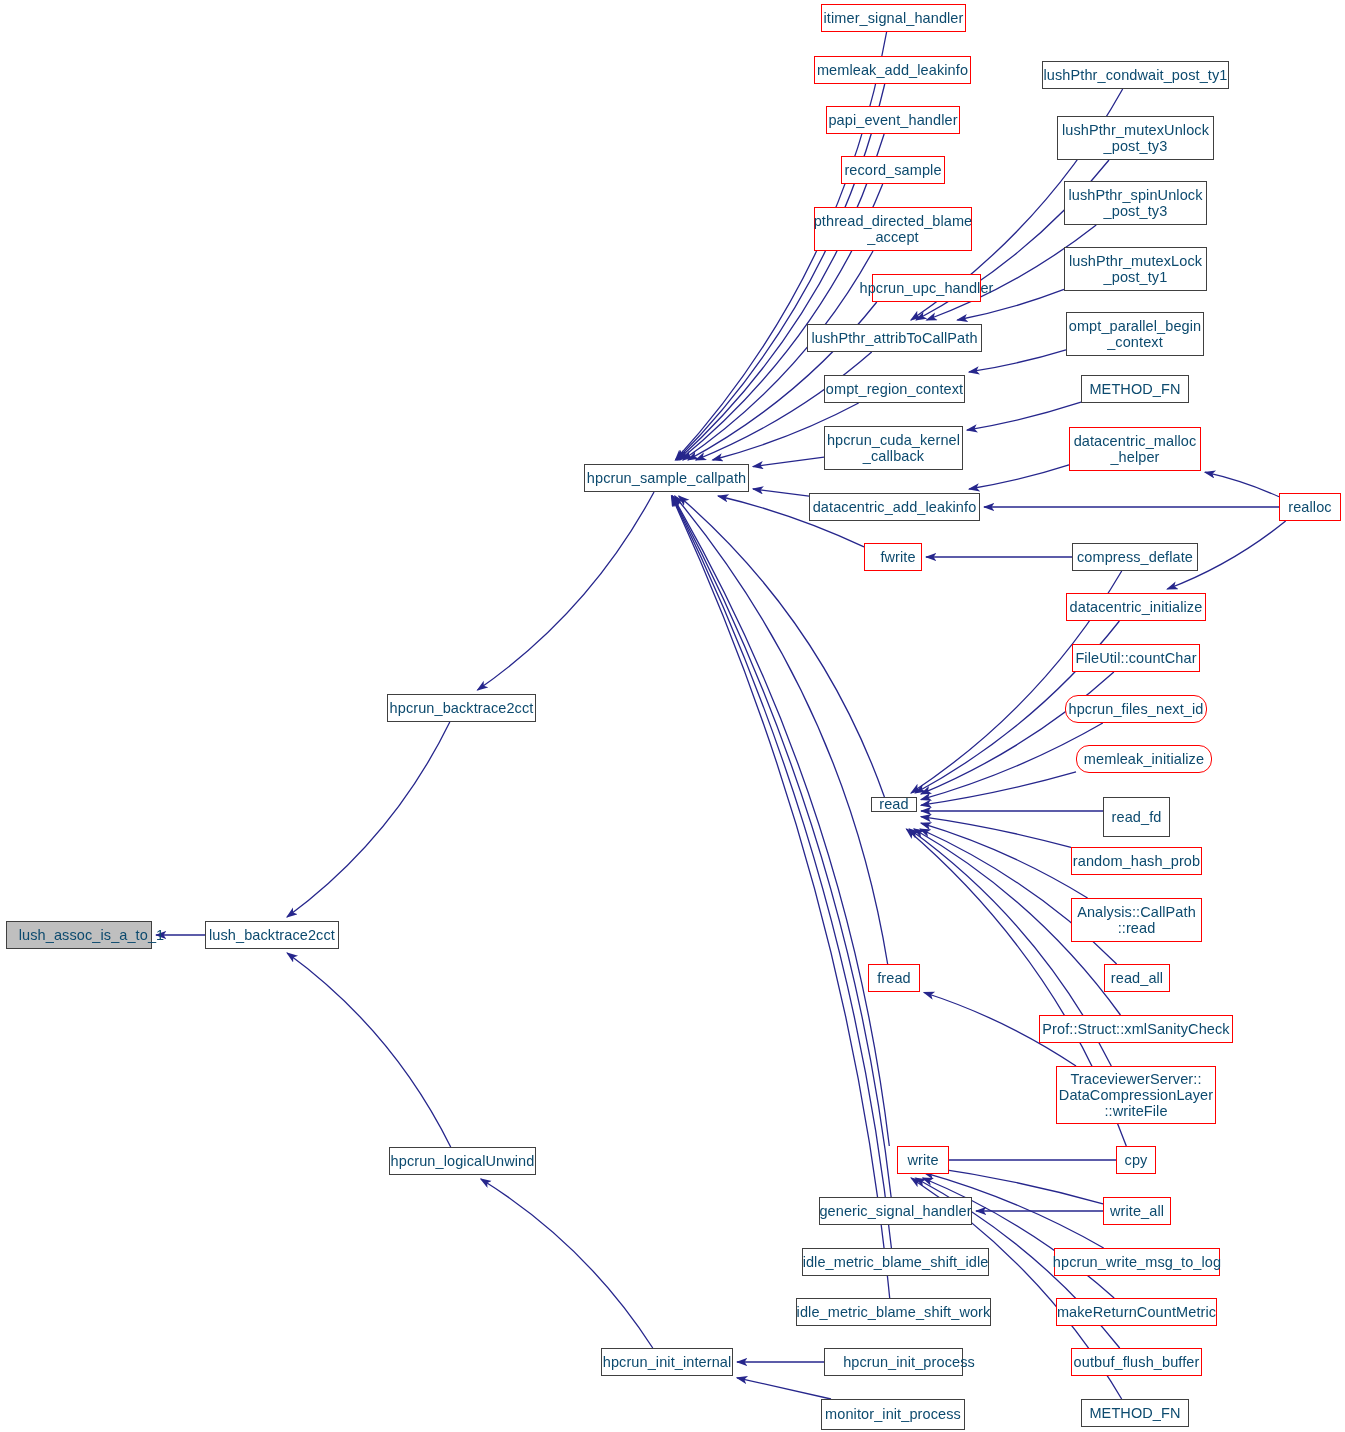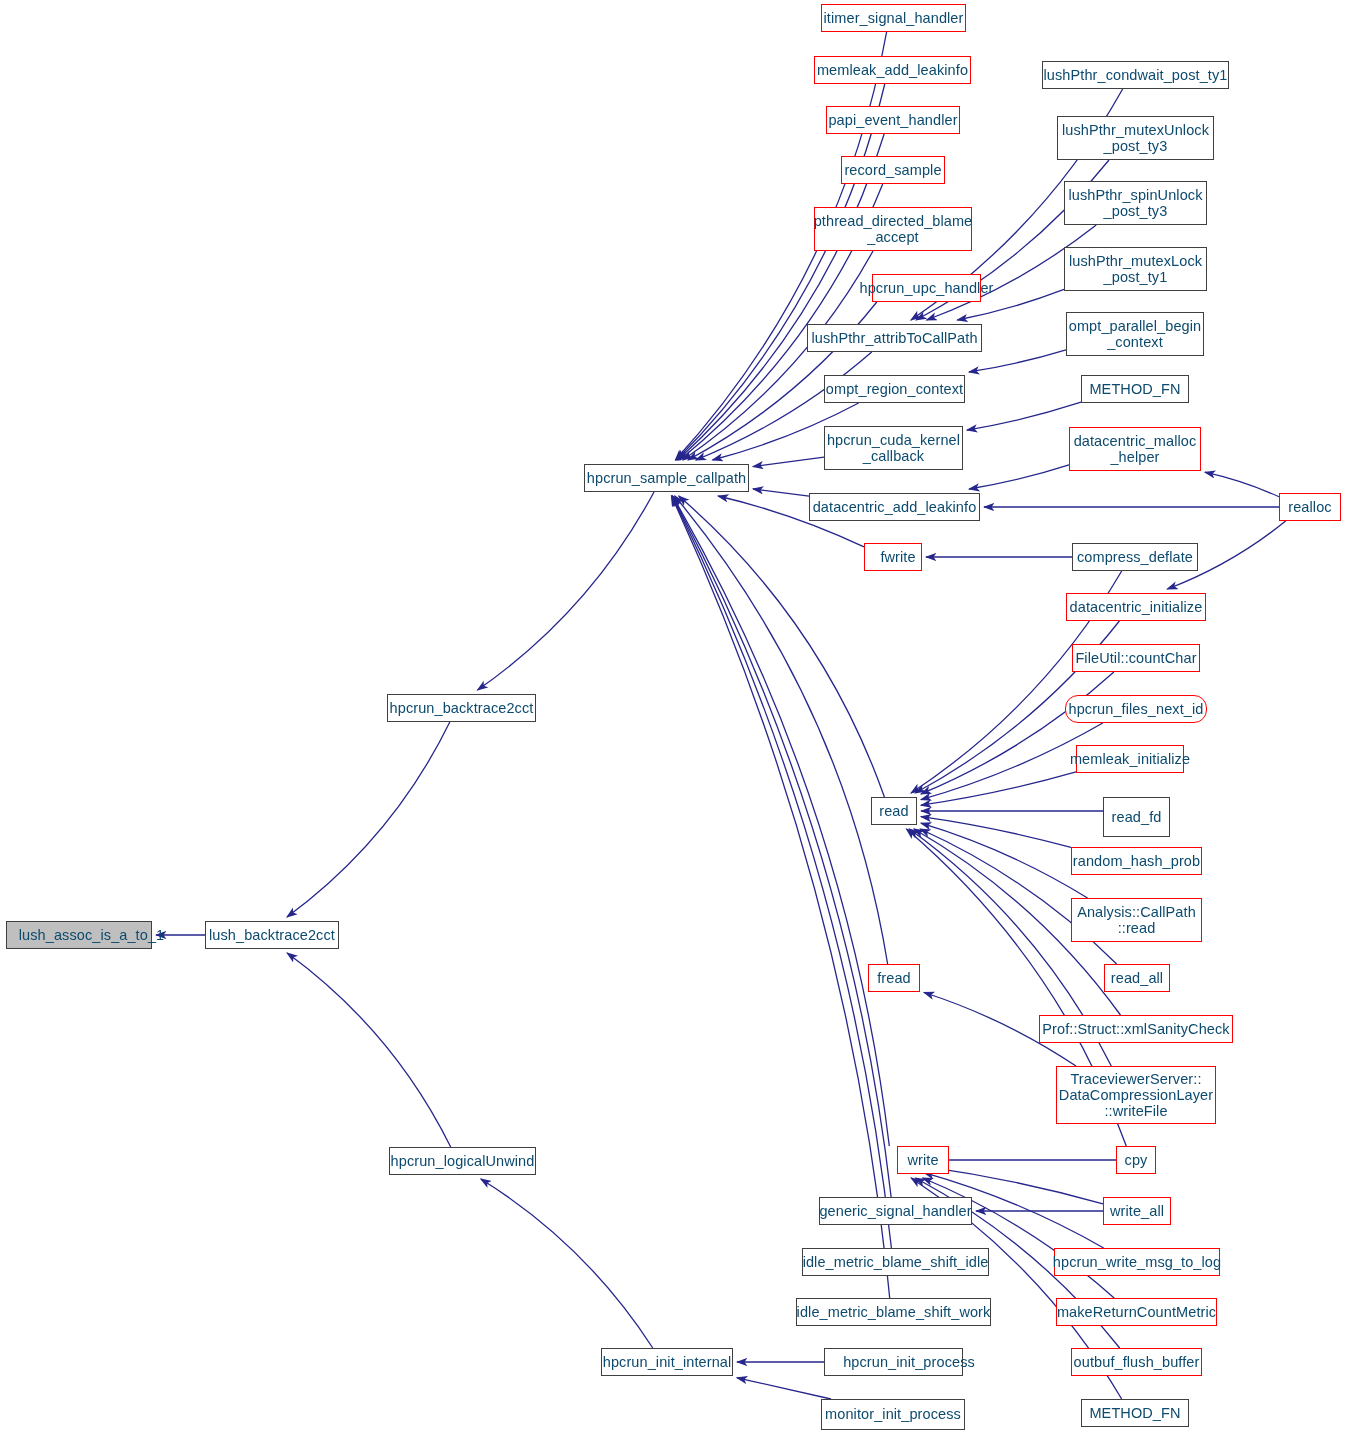--- a/index.html
+++ b/index.html
@@ -128,21 +128,21 @@
       <div class="node red" style="left: 841px; top: 156px; width: 104px; height: 28px;">record_sample</div>
       <div class="node red" style="left: 814px; top: 207px; width: 158px; height: 44px;">pthread_directed_blame
 _accept</div>
       <div class="node red" style="left: 872px; top: 274px; width: 109px; height: 28px;">hpcrun_upc_handler</div>
       <div class="node" style="left: 807px; top: 324px; width: 175px; height: 28px;">lushPthr_attribToCallPath</div>
       <div class="node" style="left: 824px; top: 375px; width: 141px; height: 28px;">ompt_region_context</div>
       <div class="node" style="left: 824px; top: 426px; width: 139px; height: 44px;">hpcrun_cuda_kernel
 _callback</div>
       <div class="node" style="left: 809px; top: 493px; width: 171px; height: 28px;">datacentric_add_leakinfo</div>
       <div class="node red" style="left: 864px; top: 543px; width: 58px; height: 28px; padding-left: 10px;">fwrite</div>
-      <div class="node" style="left: 871px; top: 797px; width: 46px; height: 28px;">read</div>
+      <div class="node" style="left: 871px; top: 797px; width: 46px; height: 15px;">read</div>
       <div class="node red" style="left: 868px; top: 964px; width: 52px; height: 28px;">fread</div>
       <div class="node red" style="left: 868px; top: 1146px; width: 52px; height: 28px; margin-left: 29px;">write</div>
       <div class="node" style="left: 819px; top: 1197px; width: 153px; height: 28px;">generic_signal_handler</div>
       <div class="node" style="left: 802px; top: 1248px; width: 187px; height: 28px;">idle_metric_blame_shift_idle</div>
       <div class="node" style="left: 796px; top: 1298px; width: 195px; height: 28px;">idle_metric_blame_shift_work</div>
       <div class="node" style="left: 824px; top: 1348px; width: 139px; height: 28px; padding-left: 31px;">hpcrun_init_process</div>
       <div class="node" style="left: 821px; top: 1399px; width: 144px; height: 31px;">monitor_init_process</div>
       <div class="node" style="left: 1042px; top: 61px; width: 187px; height: 28px;">lushPthr_condwait_post_ty1</div>
       <div class="node" style="left: 1057px; top: 116px; width: 157px; height: 44px;">lushPthr_mutexUnlock
 _post_ty3</div>
@@ -153,21 +153,21 @@
       <div class="node" style="left: 1066px; top: 312px; width: 138px; height: 44px;">ompt_parallel_begin
 _context</div>
       <div class="node" style="left: 1081px; top: 375px; width: 108px; height: 28px;">METHOD_FN</div>
       <div class="node red" style="left: 1069px; top: 427px; width: 132px; height: 44px;">datacentric_malloc
 _helper</div>
       <div class="node red" style="left: 1279px; top: 493px; width: 62px; height: 28px;">realloc</div>
       <div class="node" style="left: 1072px; top: 543px; width: 126px; height: 28px;">compress_deflate</div>
       <div class="node red" style="left: 1066px; top: 593px; width: 140px; height: 28px;">datacentric_initialize</div>
       <div class="node red" style="left: 1072px; top: 644px; width: 128px; height: 28px;">FileUtil::countChar</div>
       <div class="node red" style="left: 1065px; top: 695px; width: 142px; height: 28px; border-radius: 13px;">hpcrun_files_next_id</div>
-      <div class="node red" style="left: 1076px; top: 745px; width: 108px; height: 28px;">memleak_initialize</div>
+      <div class="node red" style="left: 1076px; top: 745px; width: 136px; height: 28px; border-radius: 13px;">memleak_initialize</div>
       <div class="node" style="left: 1103px; top: 797px; width: 67px; height: 40px;">read_fd</div>
       <div class="node red" style="left: 1071px; top: 847px; width: 131px; height: 28px;">random_hash_prob</div>
       <div class="node red" style="left: 1071px; top: 898px; width: 131px; height: 44px;">Analysis::CallPath
 ::read</div>
       <div class="node red" style="left: 1104px; top: 964px; width: 66px; height: 28px;">read_all</div>
       <div class="node red" style="left: 1039px; top: 1015px; width: 194px; height: 28px;">Prof::Struct::xmlSanityCheck</div>
       <div class="node red" style="left: 1056px; top: 1066px; width: 160px; height: 58px;">TraceviewerServer::
 DataCompressionLayer
 ::writeFile</div>
       <div class="node red" style="left: 1116px; top: 1146px; width: 40px; height: 28px;">cpy</div>

